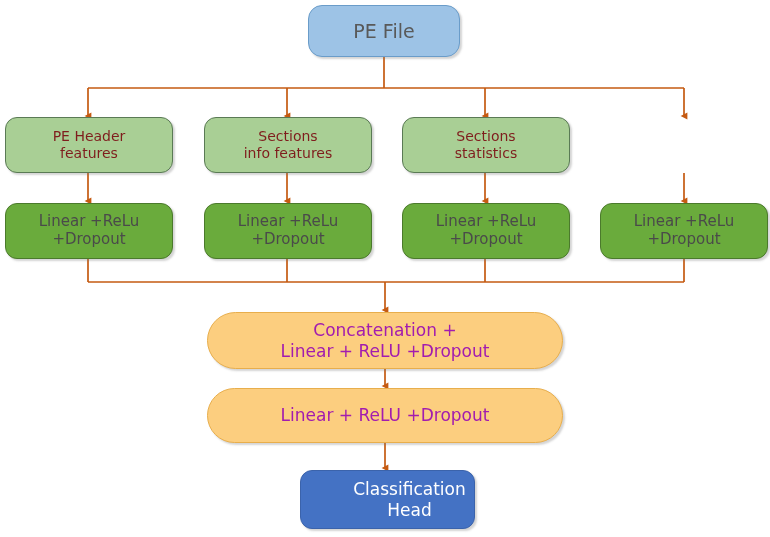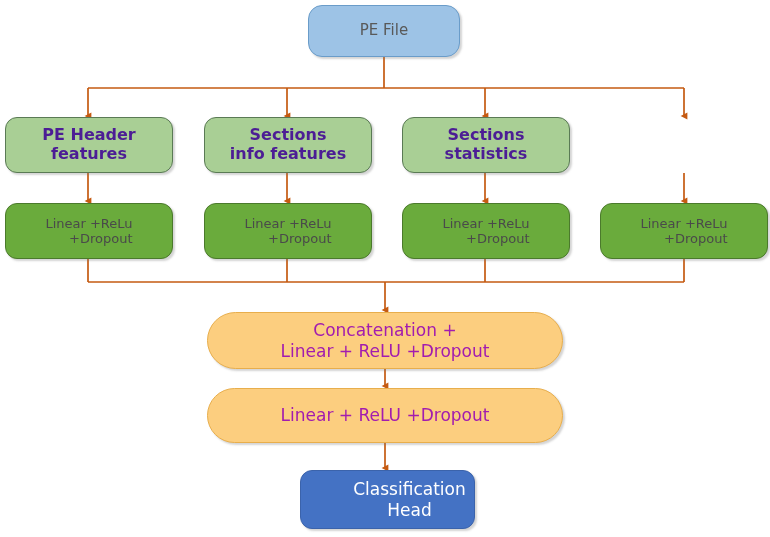--- a/index.html
+++ b/index.html
@@ -36,45 +36,43 @@
     line-height: 1.18;
     white-space: pre-line;
     border-style: solid;
     border-width: 1px;
   }
   .node-blue {
     background: #9dc3e6;
     border-color: #6a9cc9;
     color: #595959;
     border-radius: 14px;
-    font-size: 15px;
+    font-size: 19px;
   }
   .node-blue-dark {
     background: #4472c4;
     border-color: #3b63ab;
     color: #ffffff;
     border-radius: 12px;
     font-size: 17px;
     padding-left: 44px;
   }
   .node-green-light {
     background: #a9cf95;
     border-color: #5a7a55;
-    color: #4c1d95;
+    color: #7f1d1d;
     border-radius: 12px;
-    font-size: 16px;
-    font-weight: bold;
+    font-size: 14px;
   }
   .node-green-dark {
     background: #6aab3c;
     border-color: #4b7a2c;
     color: #4a4a4a;
     border-radius: 12px;
-    font-size: 13px;
-    text-align: right;
+    font-size: 15px;
   }
   .node-orange {
     background: #fcce7f;
     border-color: #e8ae4c;
     color: #a21caf;
     border-radius: 30px;
     font-size: 17px;
   }
   .node-shadow {
     box-shadow: 2px 2px 2px rgba(120,120,120,0.32);

